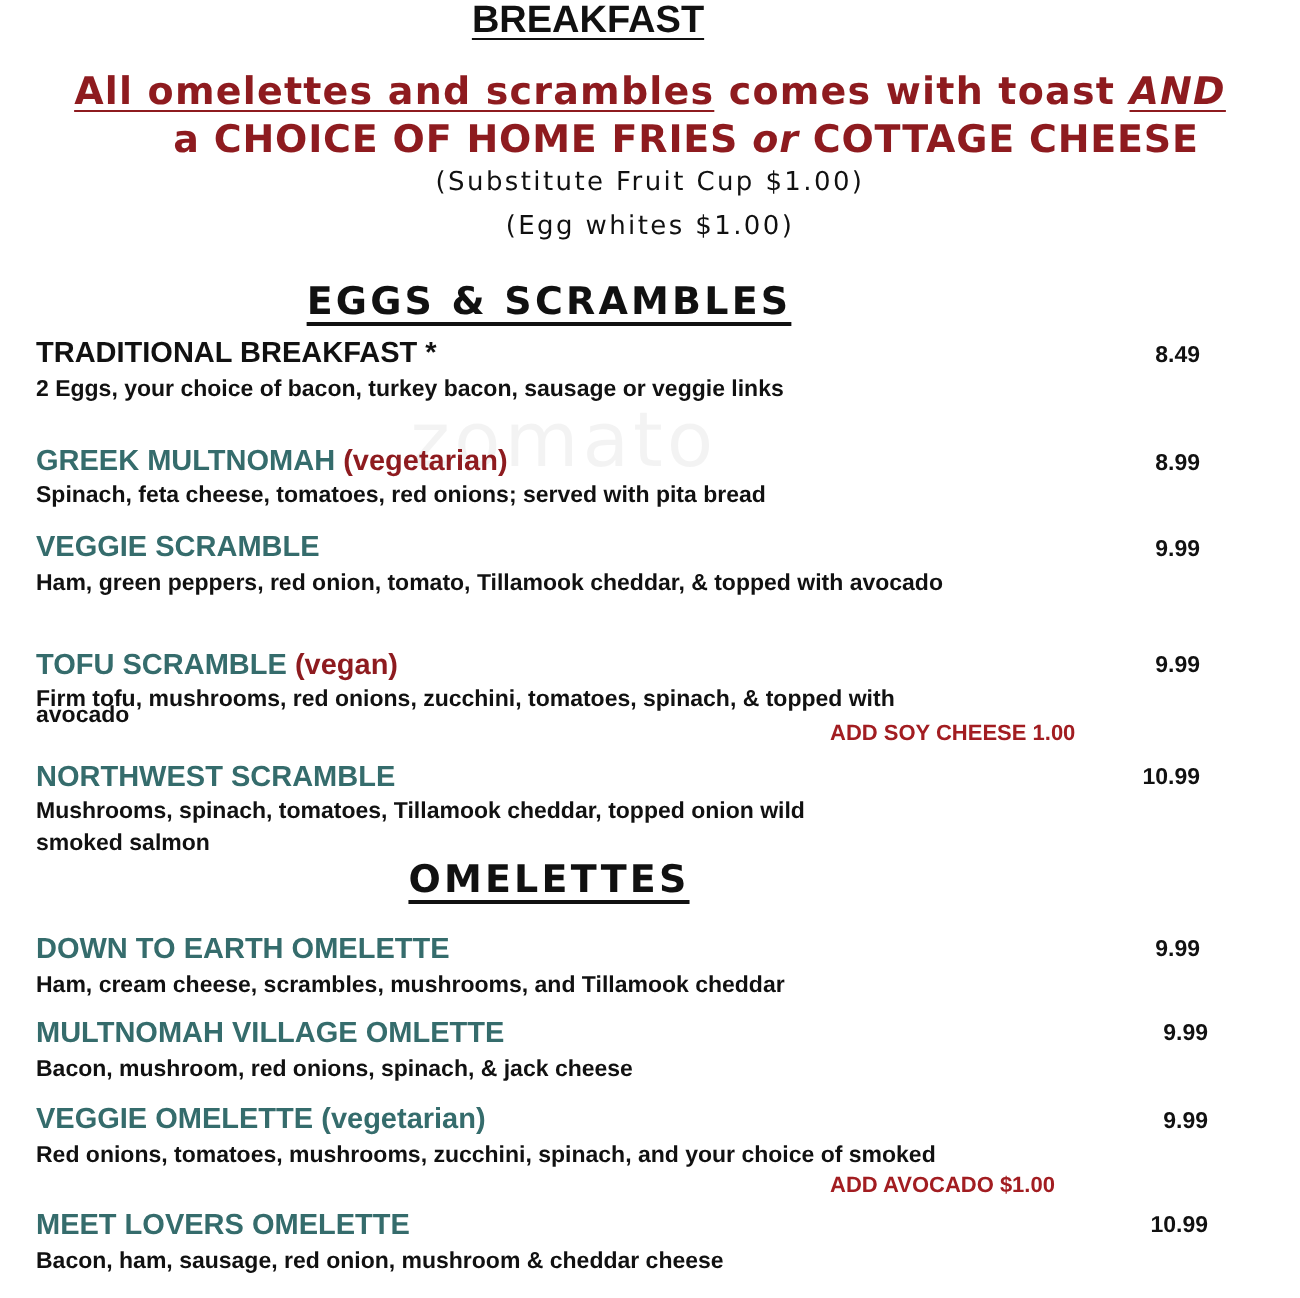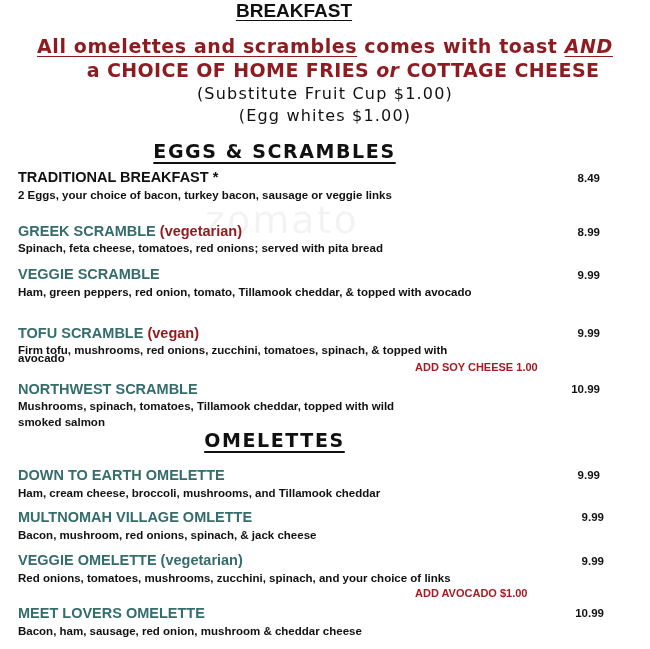--- a/index.html
+++ b/index.html
@@ -5,21 +5,21 @@
     html, body { margin: 0; padding: 0; background: #ffffff; }
     body { width: 650px; height: 649px; position: relative; overflow: hidden; font-family: "DejaVu Sans", sans-serif; color: #111; }
     .abs { position: absolute; white-space: nowrap; }
     .title { left: 0; width: 588px; text-align: center; top: 0; font-family: "Liberation Sans", sans-serif; font-weight: bold; font-size: 19px; color: #111; }
     .title span { text-decoration: underline; text-underline-offset: 3px; }
     .note1 { left: 0; width: 650px; text-align: center; top: 35px; font-weight: bold; font-size: 19px; color: #8e1b1f; letter-spacing: 0.6px; }
     .note1 .u { text-decoration: underline; text-underline-offset: 3px; }
     .note1 .it { font-style: italic; text-decoration: underline; text-underline-offset: 3px; }
     .note2 { left: 18px; width: 650px; text-align: center; top: 59px; font-weight: bold; font-size: 19px; color: #8e1b1f; letter-spacing: 0.4px; }
     .note2 .it { font-style: italic; }
-    .sub { left: 0; width: 650px; text-align: center; font-size: 16px; color: #111; letter-spacing: 1.2px; }
+    .sub { left: 0; width: 650px; text-align: center; font-size: 13px; color: #111; letter-spacing: 1.2px; }
     .section { left: 0; width: 549px; text-align: center; font-weight: bold; font-size: 19px; letter-spacing: 1.6px; color: #111; }
     .section span { text-decoration: underline; text-underline-offset: 4px; text-decoration-thickness: 2px; }
     .name { left: 18px; font-family: "Liberation Sans", sans-serif; font-weight: bold; font-size: 14.5px; color: #356c6c; }
     .name.black { color: #111; }
     .name .tag { color: #8e1b1f; }
     .name .tag.teal { color: #356c6c; }
     .desc { left: 18px; font-family: "Liberation Sans", sans-serif; font-weight: bold; font-size: 11.5px; color: #111; }
     .price { right: 50px; font-family: "Liberation Sans", sans-serif; font-weight: bold; font-size: 11.5px; color: #111; text-align: right; }
     .addon { font-family: "Liberation Sans", sans-serif; font-weight: bold; font-size: 11px; color: #a21d21; }
     .watermark { left: 205px; top: 198px; font-size: 38px; color: #000; opacity: 0.045; font-family: "DejaVu Sans", sans-serif; letter-spacing: 2px; }
@@ -37,49 +37,49 @@
 <div class="abs sub" style="top:106px;">(Egg whites $1.00)</div>
 
 <div class="abs watermark">zomato</div>
 
 <div class="abs section" style="top:140px;"><span>EGGS &amp; SCRAMBLES</span></div>
 
 <div class="abs name black" style="top:169px;">TRADITIONAL BREAKFAST *</div>
 <div class="abs desc" style="top:189px;">2 Eggs, your choice of bacon, turkey bacon, sausage or veggie links</div>
 <div class="abs price" style="top:172px;">8.49</div>
 
-<div class="abs name" style="top:223px;"><span>GREEK SCRAMBLE</span> <span class="tag">(vegetarian)</span></div>
+<div class="abs name" style="top:223px;"><span>GREEK MULTNOMAH</span> <span class="tag">(vegetarian)</span></div>
 <div class="abs desc" style="top:242px;">Spinach, feta cheese, tomatoes, red onions; served with pita bread</div>
 <div class="abs price" style="top:226px;">8.99</div>
 
 <div class="abs name" style="top:266px;">VEGGIE SCRAMBLE</div>
 <div class="abs desc" style="top:286px;">Ham, green peppers, red onion, tomato, Tillamook cheddar, &amp; topped with avocado</div>
 <div class="abs price" style="top:269px;">9.99</div>
 
 <div class="abs name" style="top:325px;"><span>TOFU SCRAMBLE</span> <span class="tag">(vegan)</span></div>
 <div class="abs desc" style="top:344px;">Firm tofu, mushrooms, red onions, zucchini, tomatoes, spinach, &amp; topped with</div>
 <div class="abs desc" style="top:352px;">avocado</div>
 <div class="abs addon" style="top:361px; left:415px;">ADD SOY CHEESE 1.00</div>
 <div class="abs price" style="top:327px;">9.99</div>
 
 <div class="abs name" style="top:381px;">NORTHWEST SCRAMBLE</div>
-<div class="abs desc" style="top:400px;">Mushrooms, spinach, tomatoes, Tillamook cheddar, topped with wild</div>
+<div class="abs desc" style="top:400px;">Mushrooms, spinach, tomatoes, Tillamook cheddar, topped onion wild</div>
 <div class="abs desc" style="top:416px;">smoked salmon</div>
 <div class="abs price" style="top:383px;">10.99</div>
 
 <div class="abs section" style="top:429px;"><span>OMELETTES</span></div>
 
 <div class="abs name" style="top:467px;">DOWN TO EARTH OMELETTE</div>
-<div class="abs desc" style="top:487px;">Ham, cream cheese, broccoli, mushrooms, and Tillamook cheddar</div>
+<div class="abs desc" style="top:487px;">Ham, cream cheese, scrambles, mushrooms, and Tillamook cheddar</div>
 <div class="abs price" style="top:469px;">9.99</div>
 
 <div class="abs name" style="top:509px;">MULTNOMAH VILLAGE OMLETTE</div>
 <div class="abs desc" style="top:529px;">Bacon, mushroom, red onions, spinach, &amp; jack cheese</div>
 <div class="abs price" style="top:511px; right:46px;">9.99</div>
 
 <div class="abs name" style="top:552px;"><span>VEGGIE OMELETTE</span> <span class="tag teal">(vegetarian)</span></div>
-<div class="abs desc" style="top:572px;">Red onions, tomatoes, mushrooms, zucchini, spinach, and your choice of links</div>
+<div class="abs desc" style="top:572px;">Red onions, tomatoes, mushrooms, zucchini, spinach, and your choice of smoked</div>
 <div class="abs addon" style="top:587px; left:415px;">ADD AVOCADO $1.00</div>
 <div class="abs price" style="top:555px; right:46px;">9.99</div>
 
 <div class="abs name" style="top:605px;">MEET LOVERS OMELETTE</div>
 <div class="abs desc" style="top:625px;">Bacon, ham, sausage, red onion, mushroom &amp; cheddar cheese</div>
 <div class="abs price" style="top:607px; right:46px;">10.99</div>
 
 </body></html>

